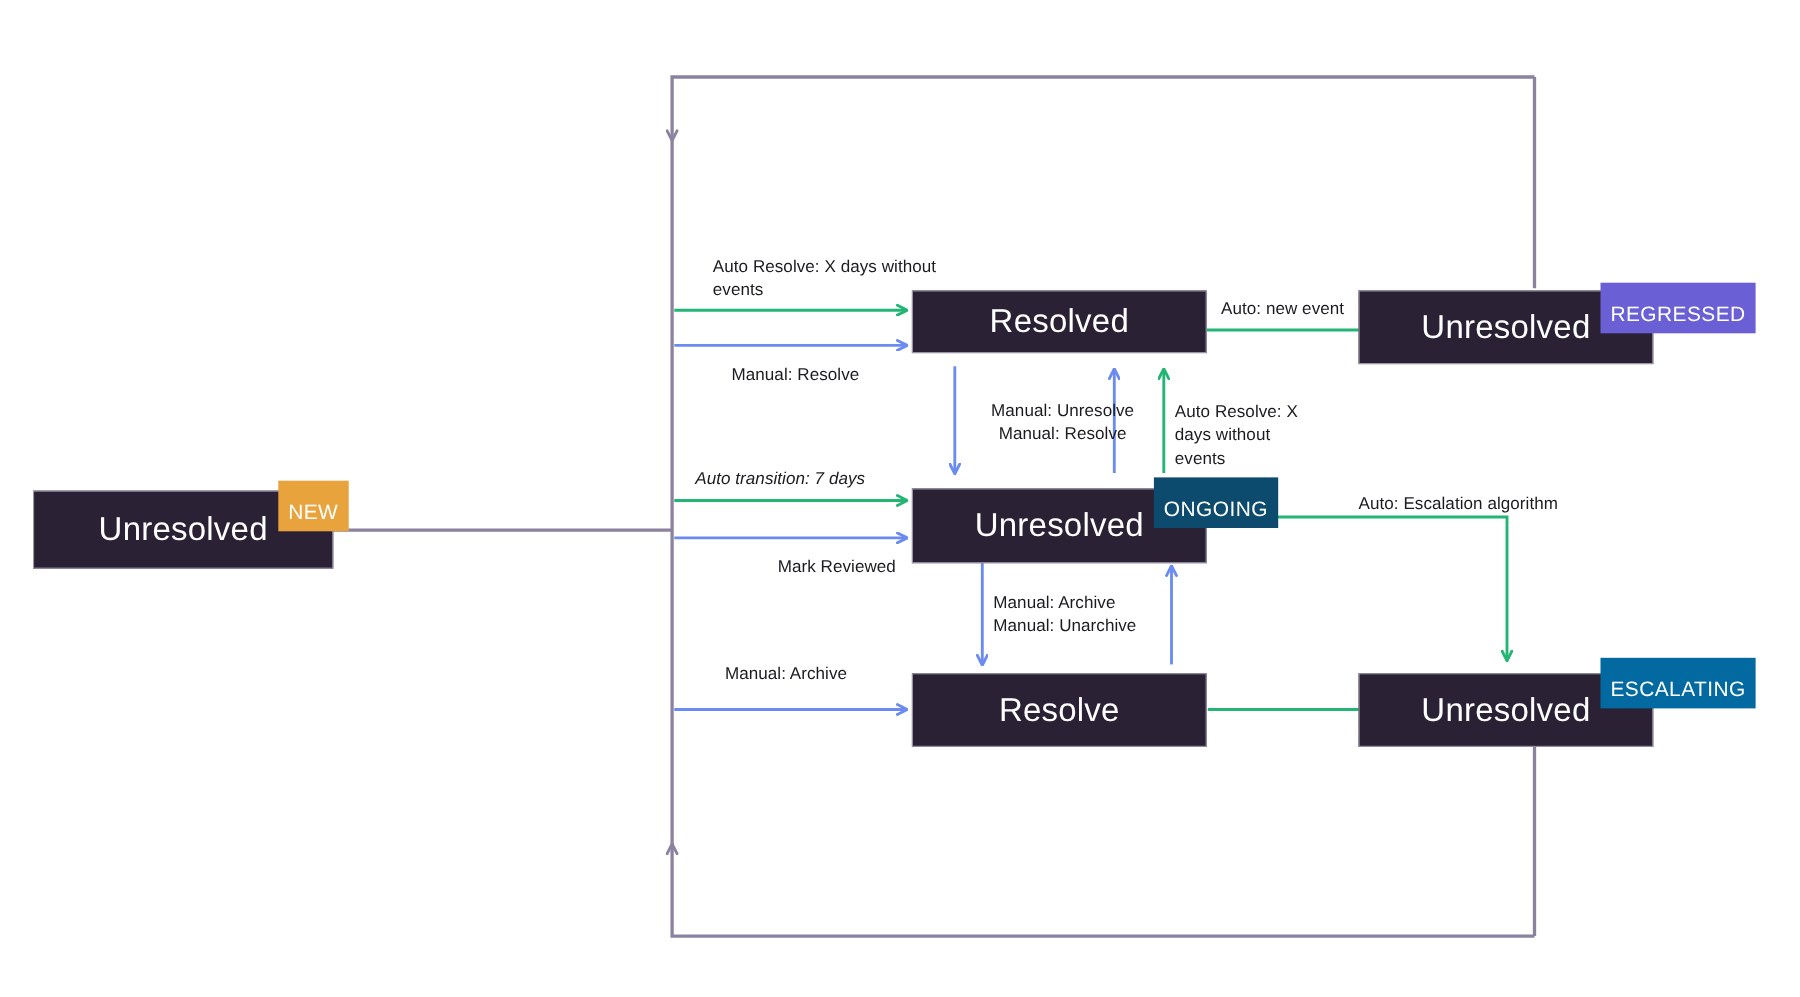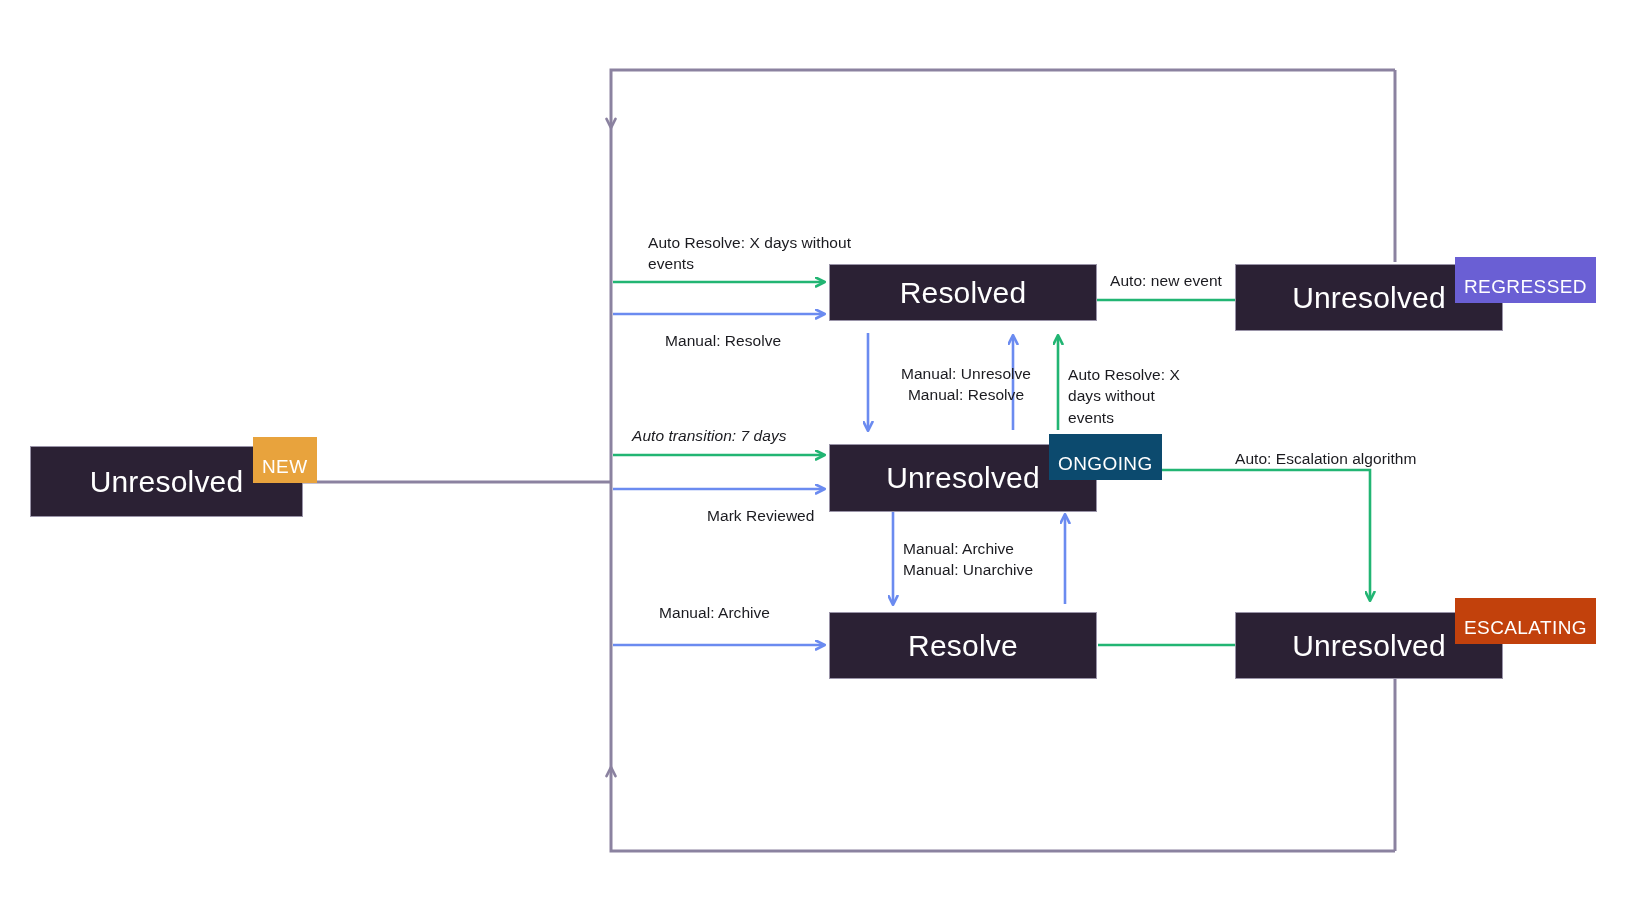--- a/index.html
+++ b/index.html
@@ -44,21 +44,21 @@
     letter-spacing: 0.4px;
     color: #ffffff;
     padding: 19px 9px 5px 9px;
     box-sizing: border-box;
     white-space: nowrap;
     line-height: 1.15;
   }
   .badge-new       { background: #e8a33d; text-align: right; }
   .badge-ongoing   { background: #0c4a6e; }
   .badge-regressed { background: #6a5fd4; }
-  .badge-escalating{ background: #c2410c; }
+  .badge-escalating{ background: #0369a1; }
 
   .edge-label {
     position: absolute;
     font-size: 15.5px;
     color: #1b1b20;
     line-height: 1.38;
     white-space: pre-line;
     letter-spacing: 0.05px;
   }
 </style>

